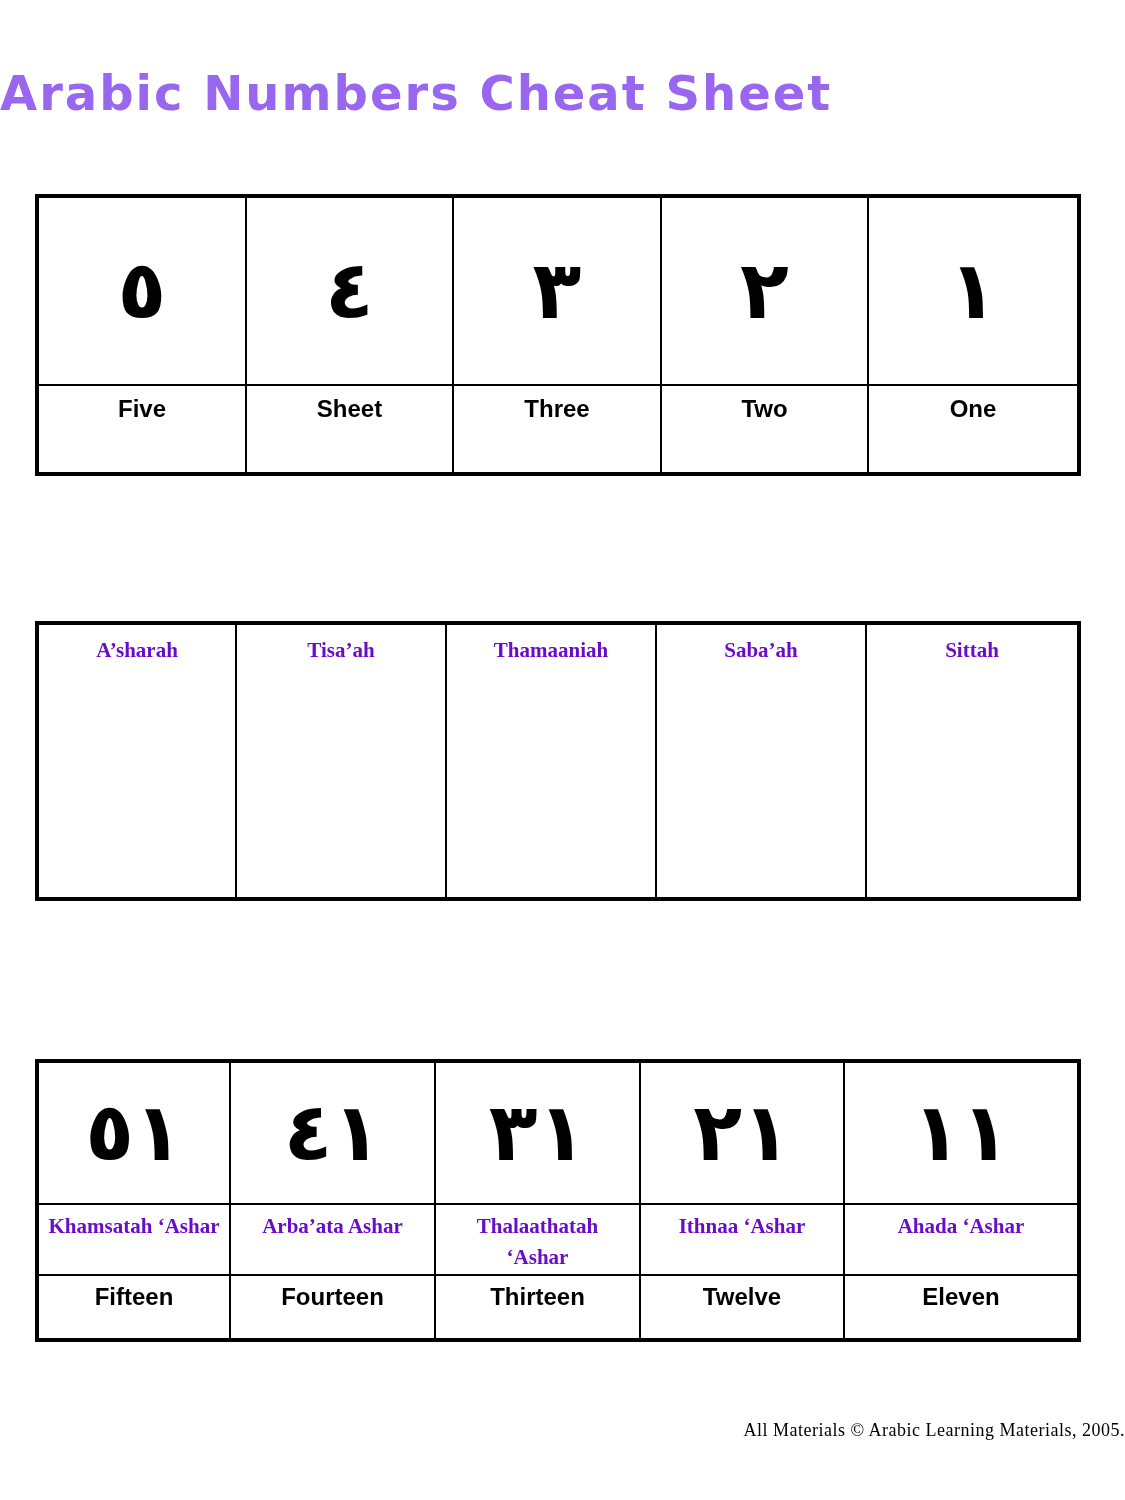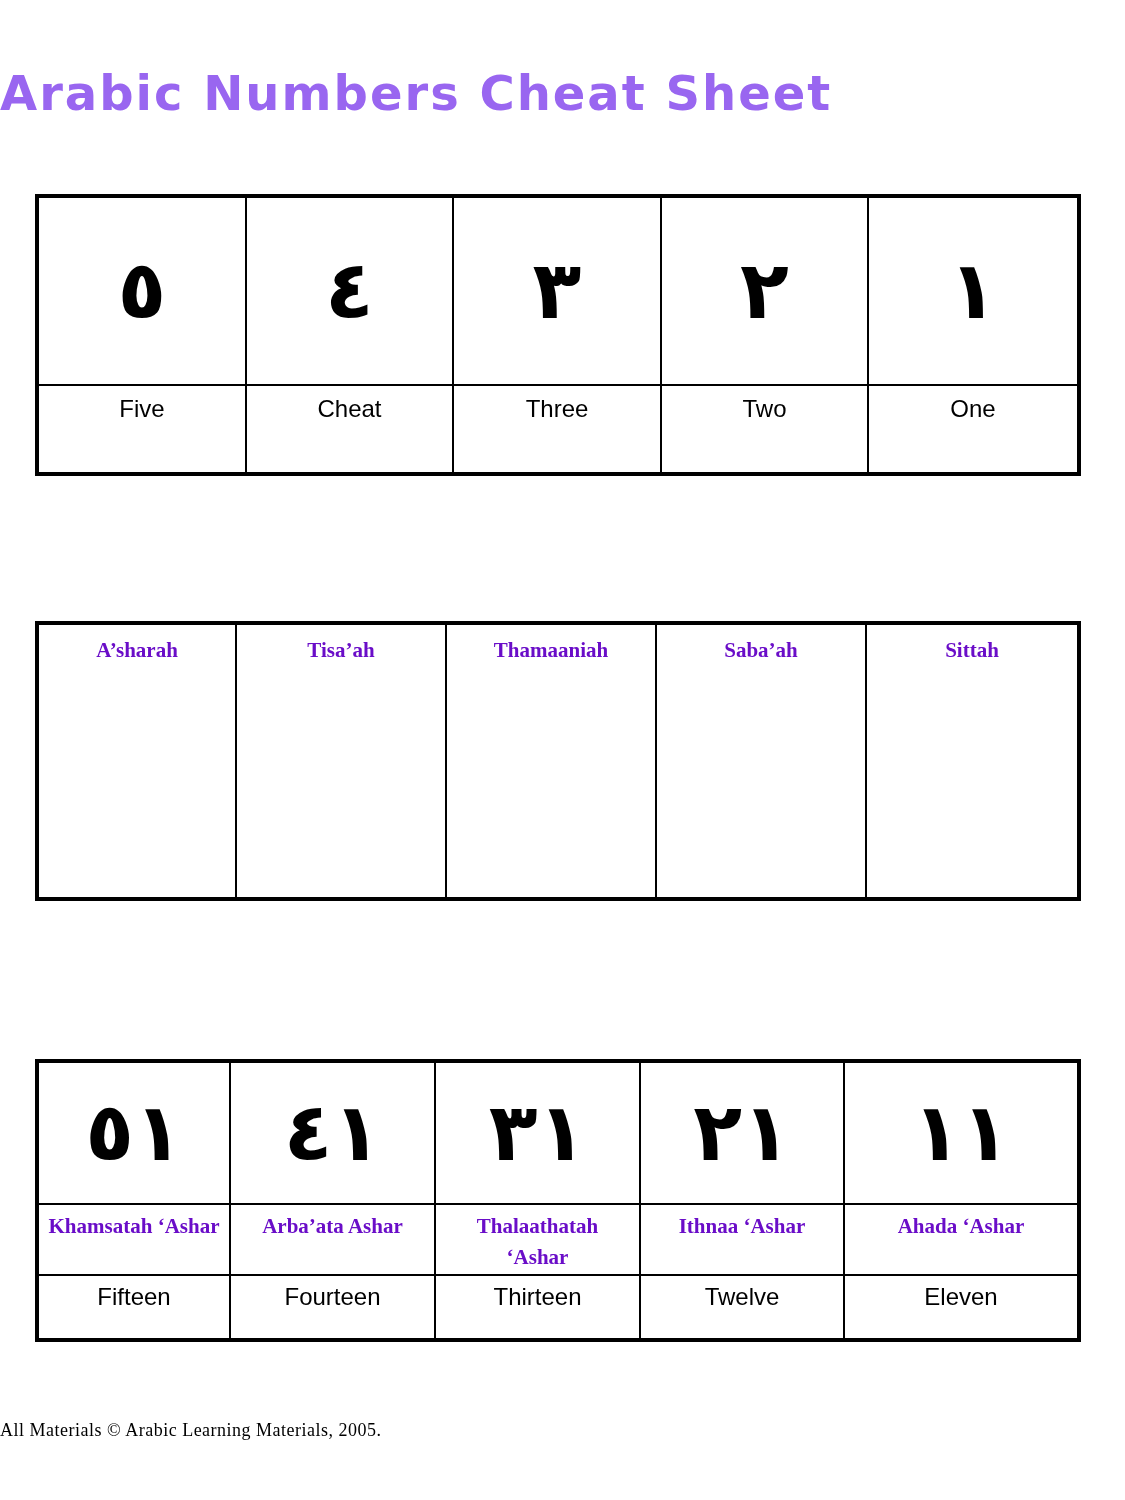--- a/index.html
+++ b/index.html
@@ -71,39 +71,40 @@
       font-size: 21px;
       color: #6a0dc8;
       line-height: 31px;
       display: inline-block;
       padding: 0 8px;
     }
     .english-cell {
       height: 66px;
       vertical-align: top;
       padding-top: 8px !important;
+      font-weight: bold;
     }
     .english {
       font-family: "Liberation Sans", sans-serif;
       font-size: 24px;
       color: #000;
       line-height: 30px;
     }
     #table-1 { top: 194px; height: 282px; }
     #table-2 { top: 621px; height: 280px; }
     #table-3 { top: 1059px; height: 283px; }
     #table-3 .translit-cell { height: 62px; padding-top: 6px !important; margin-top: 13px; }
     #table-3 .english-cell { height: 64px; padding-top: 6px !important; }
 
     .footer {
       position: absolute;
       left: 0;
       top: 1420px;
       width: 1125px;
-      text-align: left;
+      text-align: right;
       font-family: "Liberation Serif", serif;
       font-size: 18px;
       color: #000;
       letter-spacing: 0.5px;
     }
   </style>
 </head>
 <body>
 
 <div class="title">Arabic Numbers Cheat Sheet</div>
@@ -119,21 +120,21 @@
   <tbody>
       <tr>
     <td class="numeral-cell"><span class="numeral">٥</span></td>
     <td class="numeral-cell"><span class="numeral">٤</span></td>
     <td class="numeral-cell"><span class="numeral">٣</span></td>
     <td class="numeral-cell"><span class="numeral">٢</span></td>
     <td class="numeral-cell"><span class="numeral">١</span></td>
   </tr>
   <tr>
     <td class="english-cell"><span class="english">Five</span></td>
-    <td class="english-cell"><span class="english">Cheat</span></td>
+    <td class="english-cell"><span class="english">Sheet</span></td>
     <td class="english-cell"><span class="english">Three</span></td>
     <td class="english-cell"><span class="english">Two</span></td>
     <td class="english-cell"><span class="english">One</span></td>
   </tr>
 </tbody>
   </table>
 
 <table class="sheet-table" id="table-2">
   <colgroup>
     <col style="width:199px">

